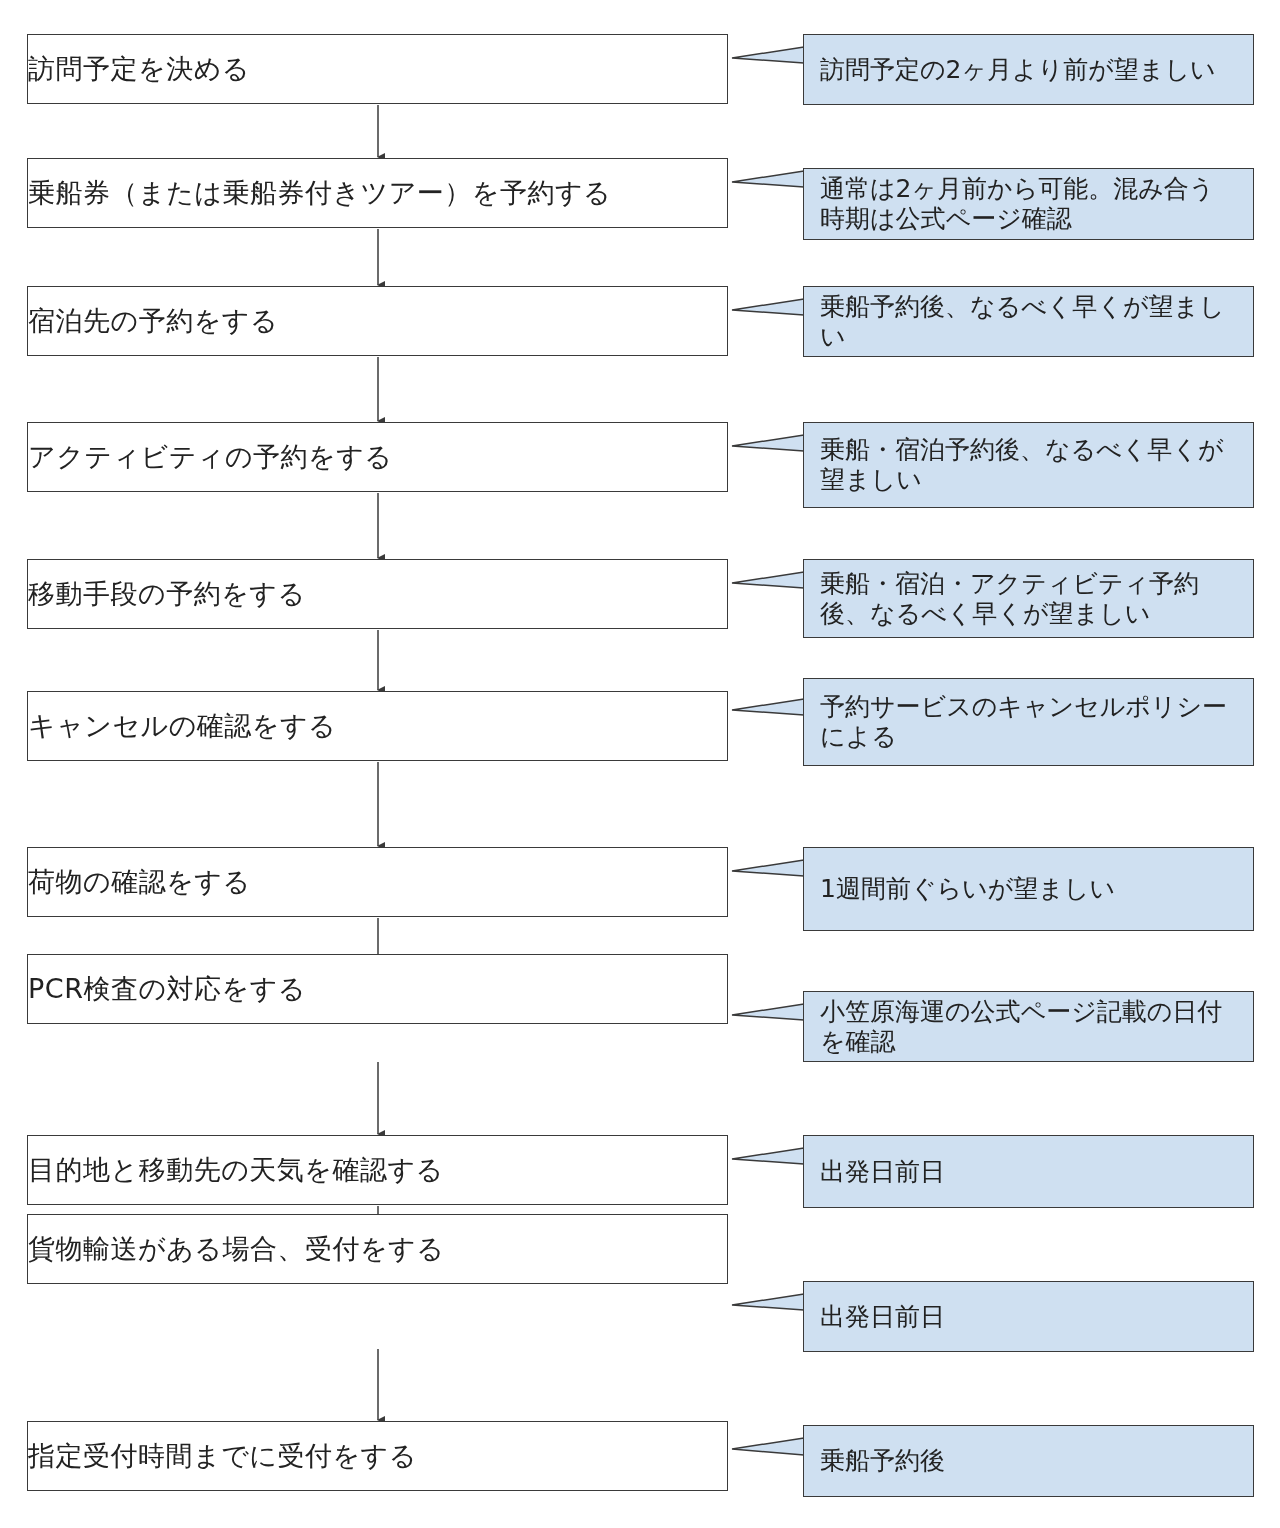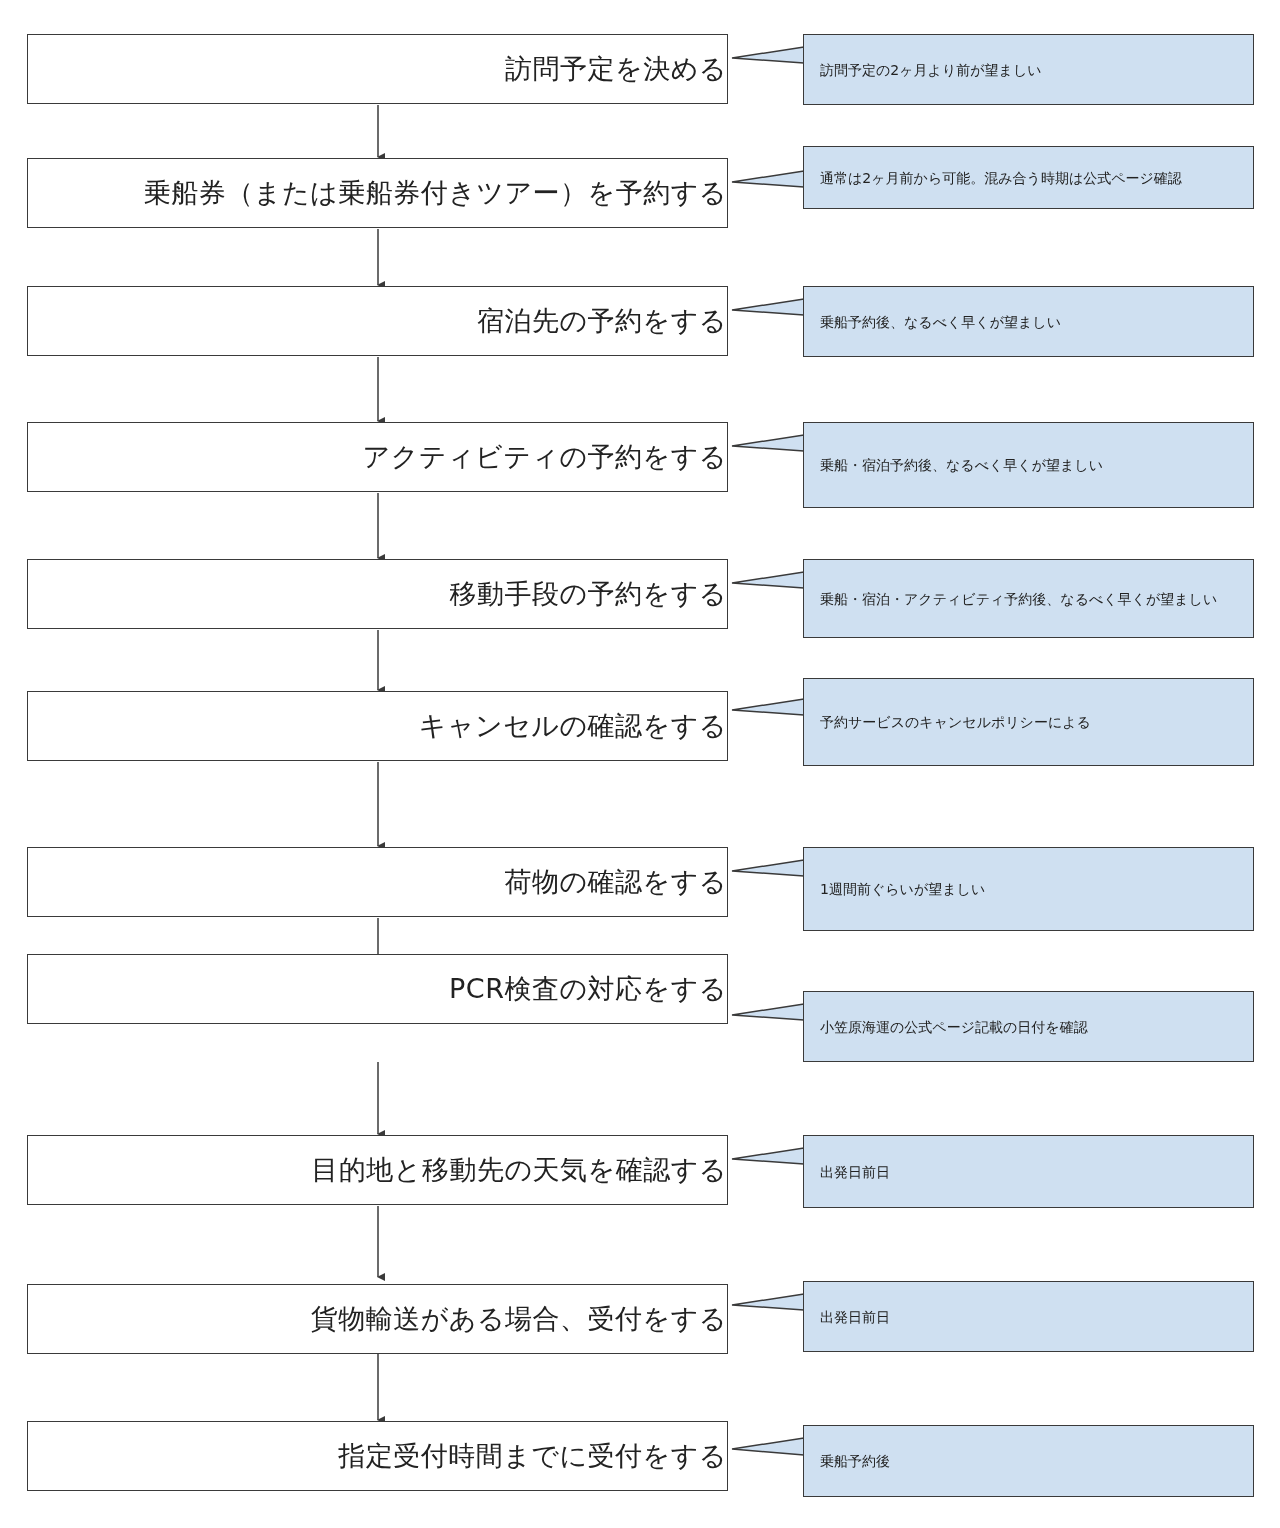--- a/index.html
+++ b/index.html
@@ -1,26 +1,26 @@
 <!DOCTYPE html>
 <html><head>
 <meta charset="utf-8">
 <style>
   html, body { margin: 0; padding: 0; background: #ffffff; }
   body { width: 1280px; height: 1528px; position: relative; overflow: hidden;
          font-family: "DejaVu Sans", "Liberation Sans", sans-serif; color: #222; }
   svg.links { position: absolute; left: 0; top: 0; width: 1280px; height: 1528px; pointer-events: none; }
   .step { position: absolute; left: 27px; width: 701px; height: 70px; box-sizing: border-box;
           border: 1.5px solid #3a3a3a; background: #fff;
-          display: flex; align-items: center; justify-content: flex-end;
+          display: flex; align-items: center; justify-content: flex-start;
           font-size: 27px; letter-spacing: 0.5px; }
   .note { position: absolute; left: 803px; width: 451px; box-sizing: border-box;
           border: 1.5px solid #3a3a3a; background: #cfe0f1;
           display: flex; align-items: center; padding: 0 14px 0 16px;
-          font-size: 14px; line-height: 30px; }
+          font-size: 25px; line-height: 30px; }
   .note span { display: block; }
 </style>
 </head>
 <body>
 
 <svg class="links" viewBox="0 0 1280 1528">
   <defs>
     <marker id="arrowhead" markerWidth="8" markerHeight="8" refX="4" refY="7" orient="auto" markerUnits="userSpaceOnUse">
       <path d="M0,0 L8,0 L4,8 Z" fill="#3a3a3a"></path>
     </marker>
@@ -74,31 +74,31 @@
   </div>
 <div class="step" style="top:847px">
     <span>荷物の確認をする</span>
   </div>
 <div class="step" style="top:954px">
     <span>PCR検査の対応をする</span>
   </div>
 <div class="step" style="top:1135px">
     <span>目的地と移動先の天気を確認する</span>
   </div>
-<div class="step" style="top:1284px">
+<div class="step" style="top:1214px">
     <span>貨物輸送がある場合、受付をする</span>
   </div>
 <div class="step" style="top:1421px">
     <span>指定受付時間までに受付をする</span>
   </div>
 
 <div class="note" style="top:34px;height:71px">
     <span>訪問予定の2ヶ月より前が望ましい</span>
   </div>
-<div class="note" style="top:146px;height:63px">
+<div class="note" style="top:168px;height:72px">
     <span>通常は2ヶ月前から可能。混み合う時期は公式ページ確認</span>
   </div>
 <div class="note" style="top:286px;height:71px">
     <span>乗船予約後、なるべく早くが望ましい</span>
   </div>
 <div class="note" style="top:422px;height:86px">
     <span>乗船・宿泊予約後、なるべく早くが望ましい</span>
   </div>
 <div class="note" style="top:559px;height:79px">
     <span>乗船・宿泊・アクティビティ予約後、なるべく早くが望ましい</span>

